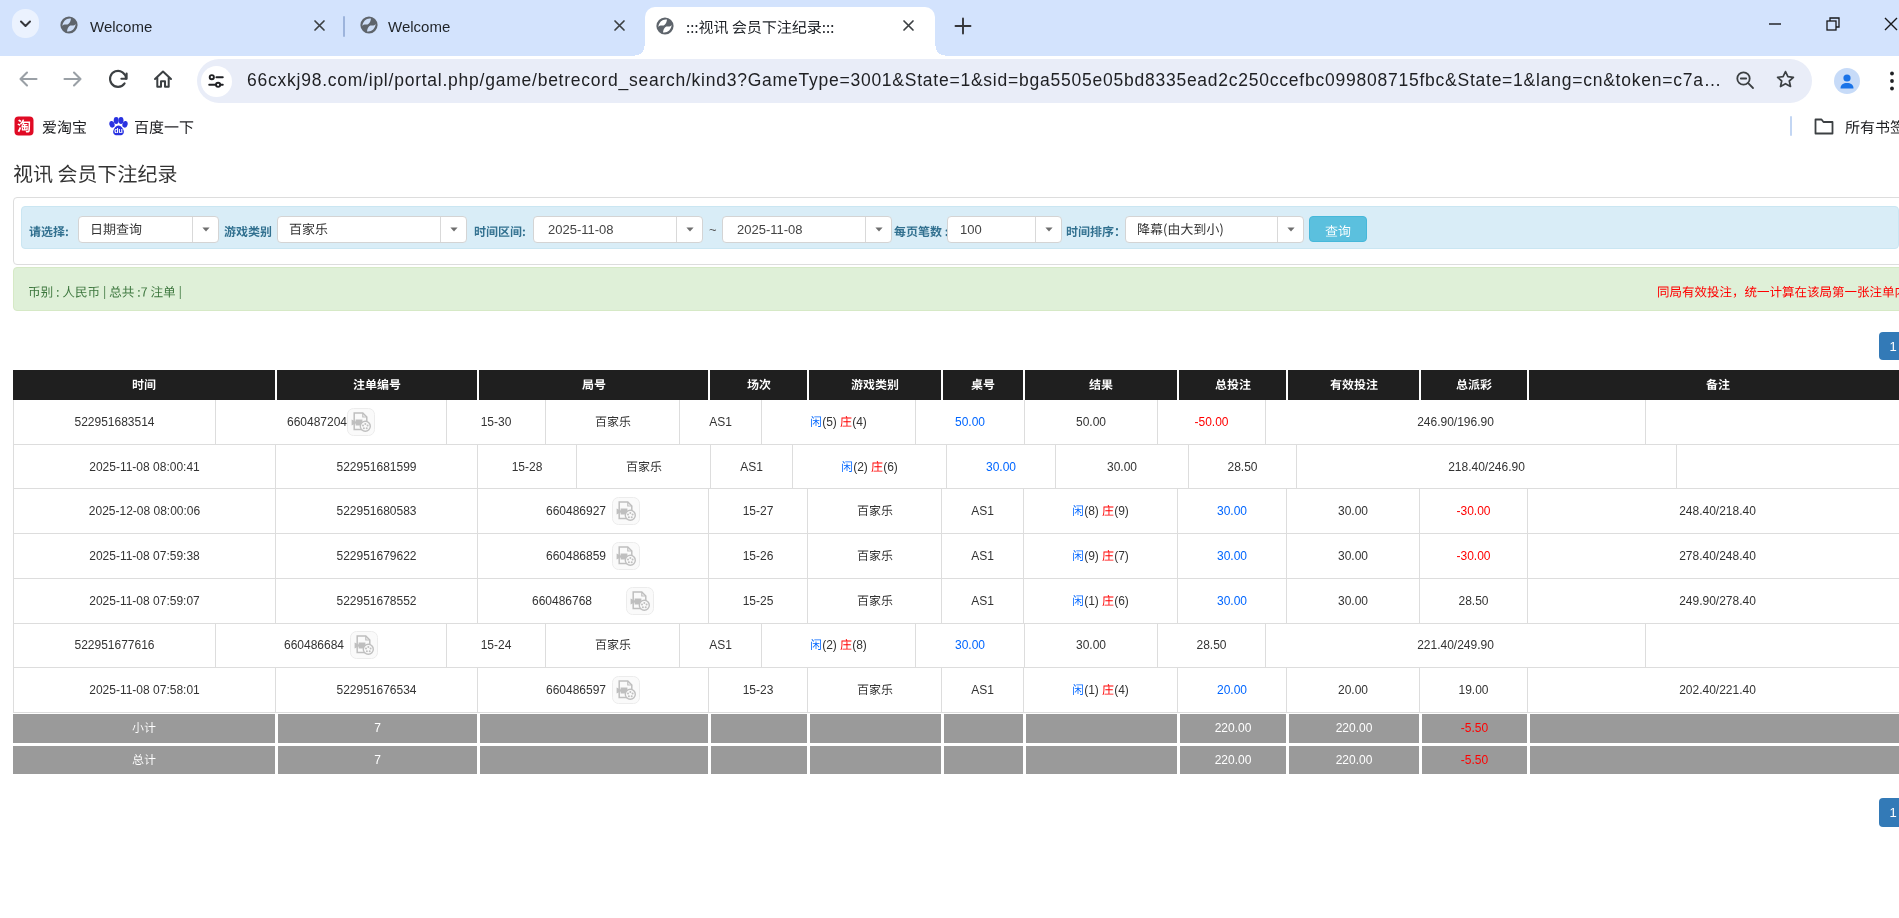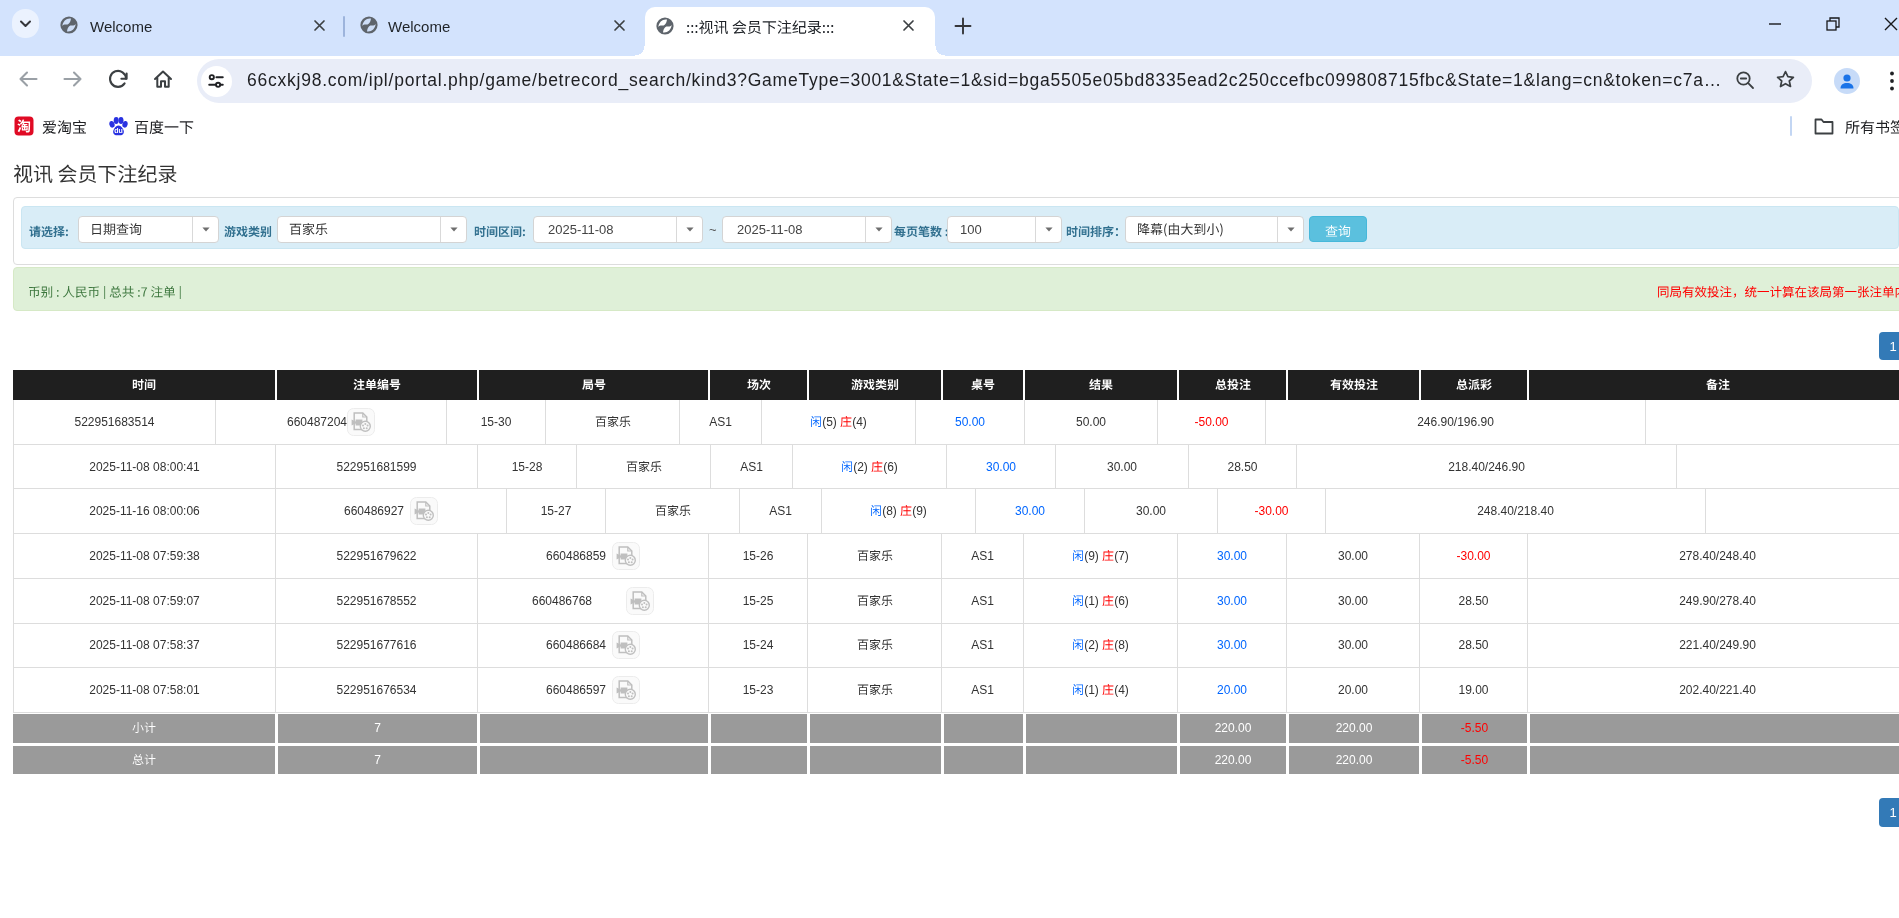--- a/index.html
+++ b/index.html
@@ -351,21 +351,22 @@
         <div class="cell" style="width:109px;flex:none;border-right:1px solid #ddd;">
           <span style="color:#0066ff">30.00</span>
         </div>
         <div class="cell" style="width:133px;flex:none;border-right:1px solid #ddd;">30.00</div>
         <div class="cell" style="width:108px;flex:none;border-right:1px solid #ddd;">
           <span style="color:#333">28.50</span>
         </div>
         <div class="cell" style="width:380px;flex:none;border-right:1px solid #ddd;">218.40/246.90</div>
       </div>
       <div style="display:flex;height:44.714px;border-bottom:1px solid #ddd;font-size:12px;color:#333">
-        <div class="cell" style="width:262px;flex:none;border-right:1px solid #ddd;">2025-11-16 08:00:06</div>
+        <div class="cell" style="width:262px;flex:none;border-right:1px solid #ddd;">2025-12-08 08:00:06</div>
+        <div class="cell" style="width:202px;flex:none;border-right:1px solid #ddd;">522951680583</div>
         <div class="cell" style="width:231px;flex:none;border-right:1px solid #ddd;">
           <span style="margin-right:6px">660486927</span>
           <svg width="28" height="28" viewBox="0 0 28 28" style="vertical-align:middle">
 <rect x="0.5" y="0.5" width="27" height="27" rx="6" fill="#fafafa" stroke="#ececec"></rect>
 <path d="M7.2 5 H15.8 L19.8 9 V21.5 H7.2 Z" fill="none" stroke="#bfbfbf" stroke-width="1.5"></path>
 <path d="M15.8 5 V9 H19.8" fill="none" stroke="#bfbfbf" stroke-width="1.2"></path>
 <path d="M4.6 11.6 L8.6 13.5 V11.4 H15.4 V17.6 H8.6 V15.5 L4.6 17.4 Z" fill="#bfbfbf"></path>
 <circle cx="18.3" cy="18.3" r="5" fill="#fafafa" stroke="#bfbfbf" stroke-width="1.4"></circle>
 <circle cx="18.3" cy="15.9" r="1" fill="#bfbfbf"></circle>
             <circle cx="16" cy="17.6" r="1" fill="#bfbfbf"></circle>
@@ -482,21 +483,20 @@
         <div class="cell" style="width:109px;flex:none;border-right:1px solid #ddd;">
           <span style="color:#0066ff">30.00</span>
         </div>
         <div class="cell" style="width:133px;flex:none;border-right:1px solid #ddd;">30.00</div>
         <div class="cell" style="width:108px;flex:none;border-right:1px solid #ddd;">
           <span style="color:#333">28.50</span>
         </div>
         <div class="cell" style="width:380px;flex:none;border-right:1px solid #ddd;">249.90/278.40</div>
       </div>
       <div style="display:flex;height:44.714px;border-bottom:1px solid #ddd;font-size:12px;color:#333">
-        <div class="cell" style="width:262px;flex:none;border-right:1px solid #ddd;">2025-11-08 07:58:37</div>
         <div class="cell" style="width:202px;flex:none;border-right:1px solid #ddd;">522951677616</div>
         <div class="cell" style="width:231px;flex:none;border-right:1px solid #ddd;">
           <span style="margin-right:6px">660486684</span>
           <svg width="28" height="28" viewBox="0 0 28 28" style="vertical-align:middle">
 <rect x="0.5" y="0.5" width="27" height="27" rx="6" fill="#fafafa" stroke="#ececec"></rect>
 <path d="M7.2 5 H15.8 L19.8 9 V21.5 H7.2 Z" fill="none" stroke="#bfbfbf" stroke-width="1.5"></path>
 <path d="M15.8 5 V9 H19.8" fill="none" stroke="#bfbfbf" stroke-width="1.2"></path>
 <path d="M4.6 11.6 L8.6 13.5 V11.4 H15.4 V17.6 H8.6 V15.5 L4.6 17.4 Z" fill="#bfbfbf"></path>
 <circle cx="18.3" cy="18.3" r="5" fill="#fafafa" stroke="#bfbfbf" stroke-width="1.4"></circle>
 <circle cx="18.3" cy="15.9" r="1" fill="#bfbfbf"></circle>

